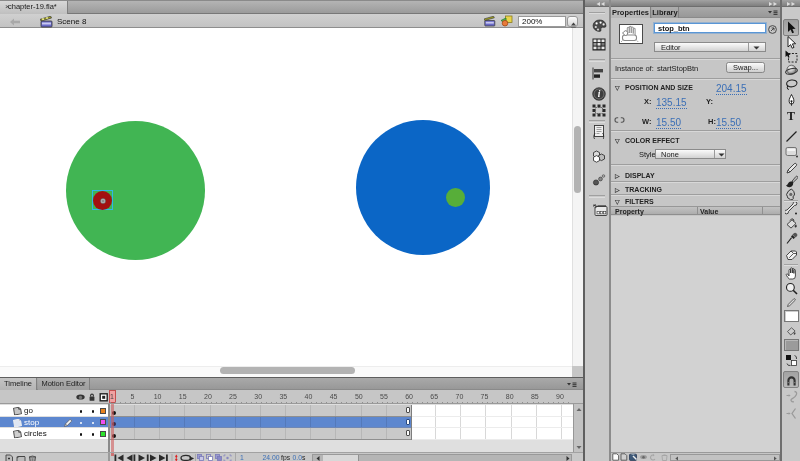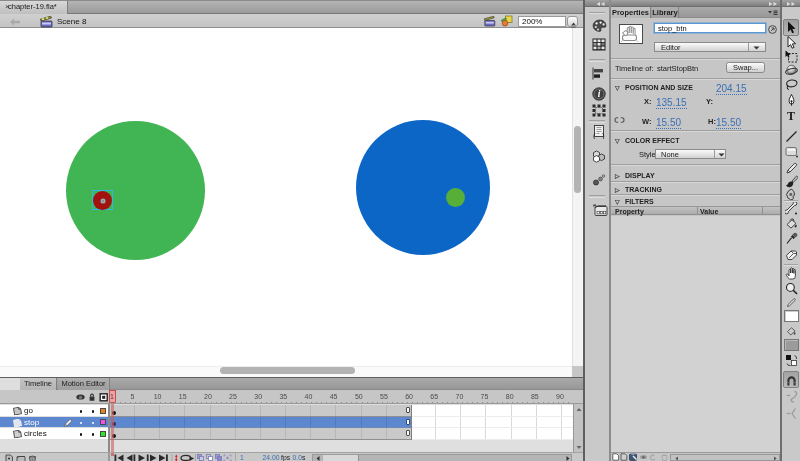--- a/index.html
+++ b/index.html
@@ -32,21 +32,21 @@
 #canvas { left:0; top:28px; width:572px; height:338px; background:#fff; overflow:hidden; }
 .circle { position:absolute; border-radius:50%; }
 #vscroll { left:572px; top:28px; width:11px; height:338px; background:#f4f4f4; border-left:1px solid #e0e0e0;}
 #vthumb { left:574px; top:126px; width:7px; height:67px; background:#b3b3b3; border-radius:4px; }
 #hscrollrow { left:0; top:366px; width:572px; height:11px; background:#fafafa; border-top:1px solid #ededed;}
 #hthumb { left:220px; top:367px; width:135px; height:7px; background:#b3b3b3; border-radius:4px; }
 
 
 #tl { left:0; top:377px; width:583px; height:84px; background:#dedede; border-top:1px solid #5e5e5e; }
 #tltabs { position:absolute; left:0; top:0; width:601px; height:12px;
-  background:linear-gradient(#a9a9a9,#989898); border-bottom:1px solid #8a8a8a;margin-left:20px; }
+  background:linear-gradient(#a9a9a9,#989898); border-bottom:1px solid #8a8a8a; }
 .tltab { position:absolute; top:0; height:12px; font-size:7.5px; color:#1c1c1c;
   line-height:12px; text-align:center; }
 #tltab1 { left:0; width:37px; background:linear-gradient(#c4c4c4,#b5b5b5); border-right:1px solid #818181; }
 #tltab2 { left:38px; width:52px; background:linear-gradient(#aeaeae,#9e9e9e); border-right:1px solid #818181; }
 #tlhead { position:absolute; left:0; top:12px; width:583px; height:14px; background:#c6c6c6; border-bottom:1px solid #9a9a9a;}
 #tlbody { position:absolute; left:0; top:26px; width:573px; height:49px; }
 #tlstatus { position:absolute; left:0; top:74px; width:583px; height:10px; background:#c8c8c8; border-top:1px solid #a2a2a2;}
 .lrow { position:absolute; left:0; width:108px; height:10.5px; }
 .fspan { position:absolute; left:110px; width:301px; height:10.5px; }
 .lname { position:absolute; left:24px; font-size:8px; line-height:8px; }
@@ -423,36 +423,36 @@
           <path d="M9.3 8 V2.4 a1 1 0 0 1 2 0 V8"></path>
           <path d="M11.3 8 V3 a1 1 0 0 1 2 0 V8.6"></path>
           <path d="M13.3 8.6 V4.2 a0.9 0.9 0 0 1 1.8 0 V10"></path>
         </g>
         <path d="M4.2 6.4 a2.1 2.1 0 0 1 3 3 l-1.6 1.6 -3 -3 z" fill="#fff" stroke="#777" stroke-width="1"></path>
         <path d="M2.5 15.5 l-1.5 1.5 M16.8 15.5 l1.5 1.5" stroke="#999" stroke-width="0.8"></path>
       </svg>
     </div>
 
     <div class="abs" style="left:43px; top:23px; width:112px; height:10px; background:#fff; border:1.5px solid #5996d6; box-shadow:0 0 0 1px rgba(90,150,214,0.45);">
-      <div class="abs" style="left:3px; top:0.5px; font-size:7.5px; line-height:8px; color:#111;">stop_btn</div>
+      <div class="abs" style="left:3px; top:0.5px; font-size:7.5px; line-height:8px; color:#111;font-weight:bold;">stop_btn</div>
     </div>
     <svg class="abs" style="left:157px; top:24.5px;" width="9" height="9" viewBox="0 0 9 9">
         <circle cx="4.5" cy="4.5" r="3.9" fill="none" stroke="#3c3c3c" stroke-width="0.9"></circle>
         <path d="M3 6 L6 3 M6 3 h-2.4 M6 3 v2.4" stroke="#3c3c3c" stroke-width="0.9" fill="none"></path>
       </svg>
 
     <div class="abs" style="left:43px; top:42px; width:112px; height:9.5px; background:linear-gradient(#fbfbfb,#d2d2d2); border:1px solid #8b8b8b;">
       <div class="abs" style="left:6px; top:1px; font-size:7.5px; line-height:7.5px; color:#222;">Editor</div>
       <div class="abs" style="left:93px; top:0; width:1px; height:7.5px; background:#9a9a9a;"></div>
       <svg class="abs" style="left:98px; top:2.5px;" width="7" height="4" viewBox="0 0 7 4">
           <path d="M0.5 0.5 l3 3 3 -3 z" fill="#333"></path>
         </svg>
     </div>
     <div class="divline" style="top:57.5px;"></div>
-    <div class="plabel" style="left:4px; top:63.5px;">Timeline of:</div>
+    <div class="plabel" style="left:4px; top:63.5px;">Instance of:</div>
     <div class="plabel" style="left:46px; top:63.5px;">startStopBtn</div>
     <div class="abs" style="left:115px; top:61.5px; width:39px; height:11px; background:linear-gradient(#fafafa,#cfcfcf); border:1px solid #898989; border-radius:2.5px; font-size:7.5px; color:#222; text-align:center; line-height:10px;">Swap...</div>
     <div class="divline" style="top:77.5px;"></div>
     <div class="sechdr" style="top:81px;">
         <span class="tri">▽</span>
         <span class="txt">POSITION AND SIZE</span>
       </div>
     <div class="plabel" style="left:33px; top:97px; font-weight:bold; color:#222;">X:</div>
     <div class="bluev" style="left:45px; top:97px;">135.15</div>
     <div class="plabel" style="left:95px; top:97px; font-weight:bold; color:#222;">Y:</div>

